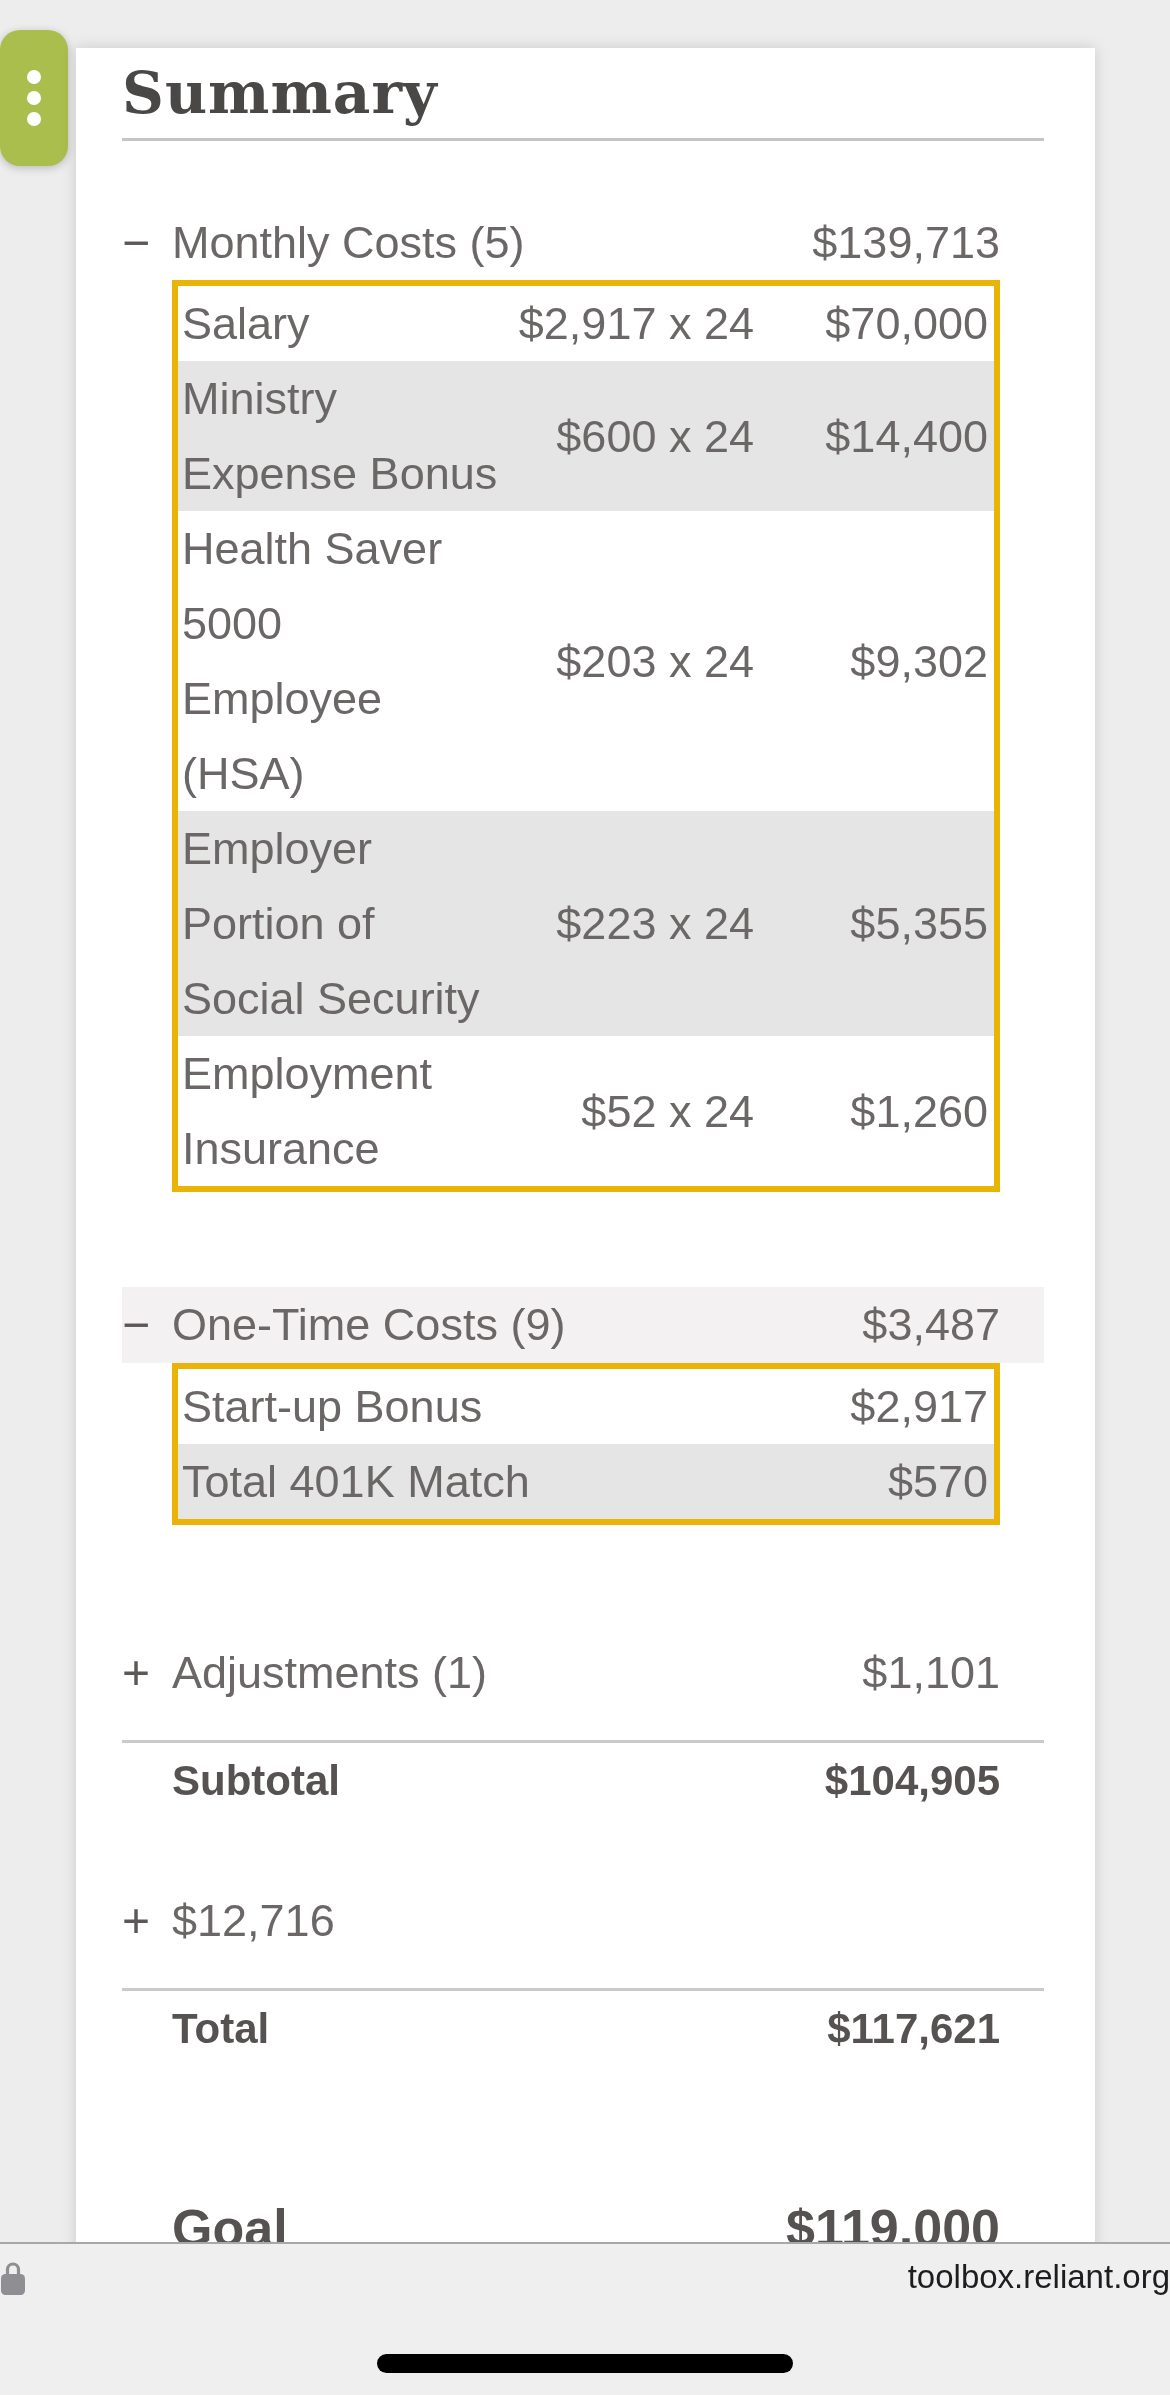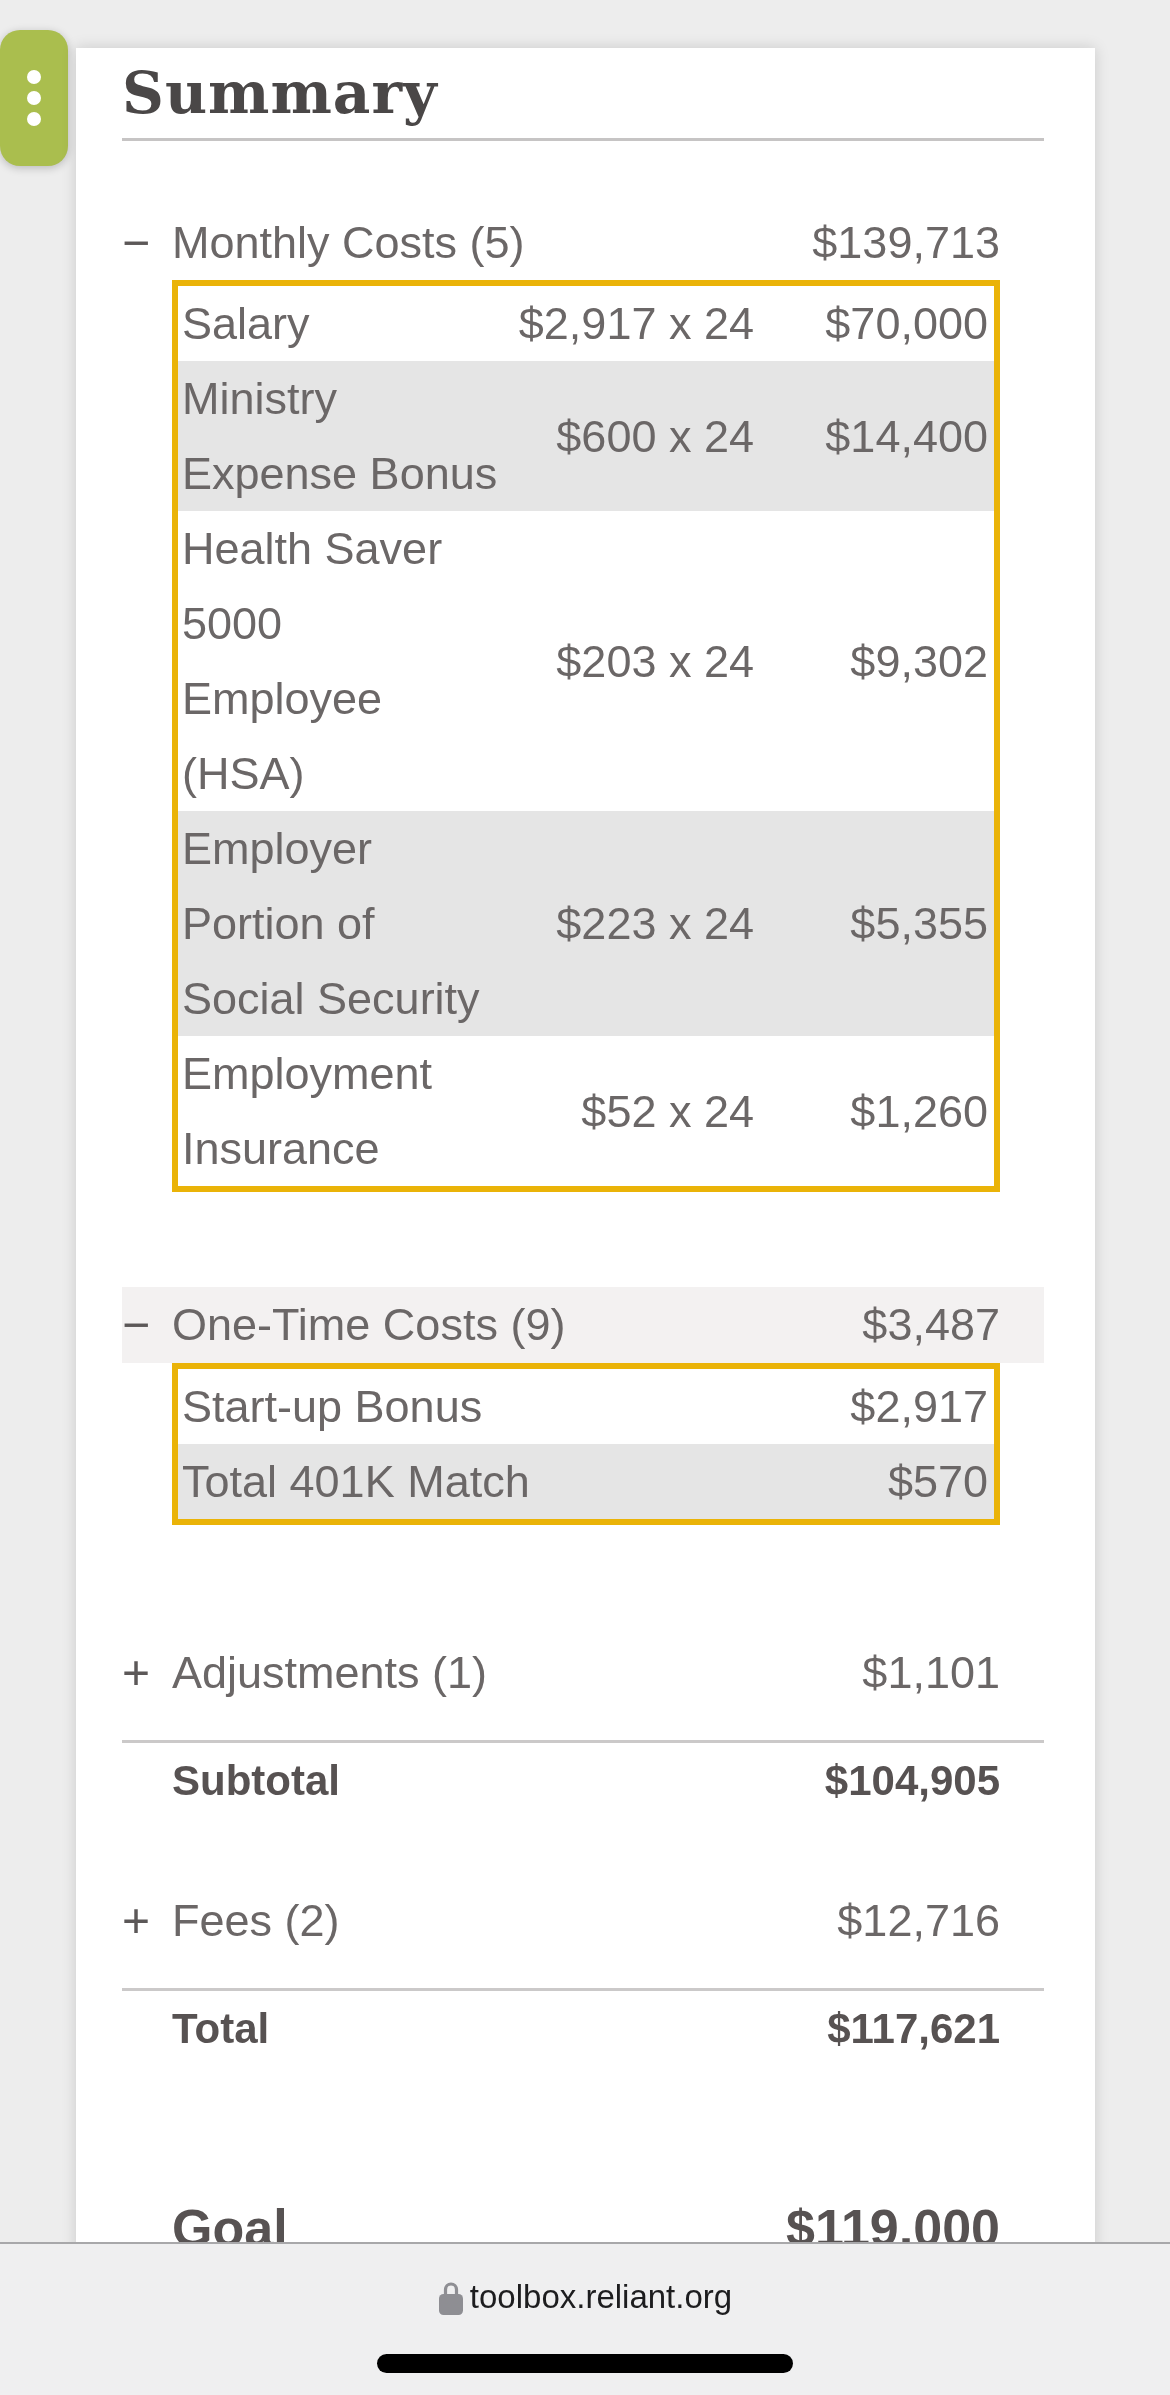--- a/index.html
+++ b/index.html
@@ -78,21 +78,21 @@
     position: absolute; left: 50%; top: 50%; transform: translate(-50%,-50%);
     display: flex; flex-direction: column; gap: 7px;
   }
   .dot { width: 14px; height: 14px; border-radius: 50%; background: #ffffff; }
 
   
   .browser-bar {
     position: absolute; left: 0; bottom: 0; width: 1170px; height: 153px;
     background: #efeff0; border-top: 2px solid #a8a8aa;
   }
-  .url-row { display: flex; justify-content: center; align-items: center; gap: 6px; margin-top: 34px; }
+  .url-row { display: flex; justify-content: space-between; align-items: center; gap: 6px; margin-top: 14px; }
   .url-text { font-size: 33px; color: #1d1d1f; }
   .home-indicator {
     position: absolute; bottom: 22px; left: 50%; transform: translateX(-50%);
     width: 416px; height: 19px; border-radius: 10px; background: #000000;
   }
 </style>
 </head>
 <body>
 
 <div class="page">
@@ -176,21 +176,20 @@
 
       <div class="rule"></div>
 
       <div class="summary-line">
         <span>Subtotal</span>
         <span class="amount">$104,905</span>
       </div>
 
       <div class="section-row fees-row">
         <span class="toggle">+</span>
-        <span class="label">Fees (2)</span>
         <span class="amount">$12,716</span>
       </div>
 
       <div class="rule"></div>
 
       <div class="summary-line">
         <span>Total</span>
         <span class="amount">$117,621</span>
       </div>
 

